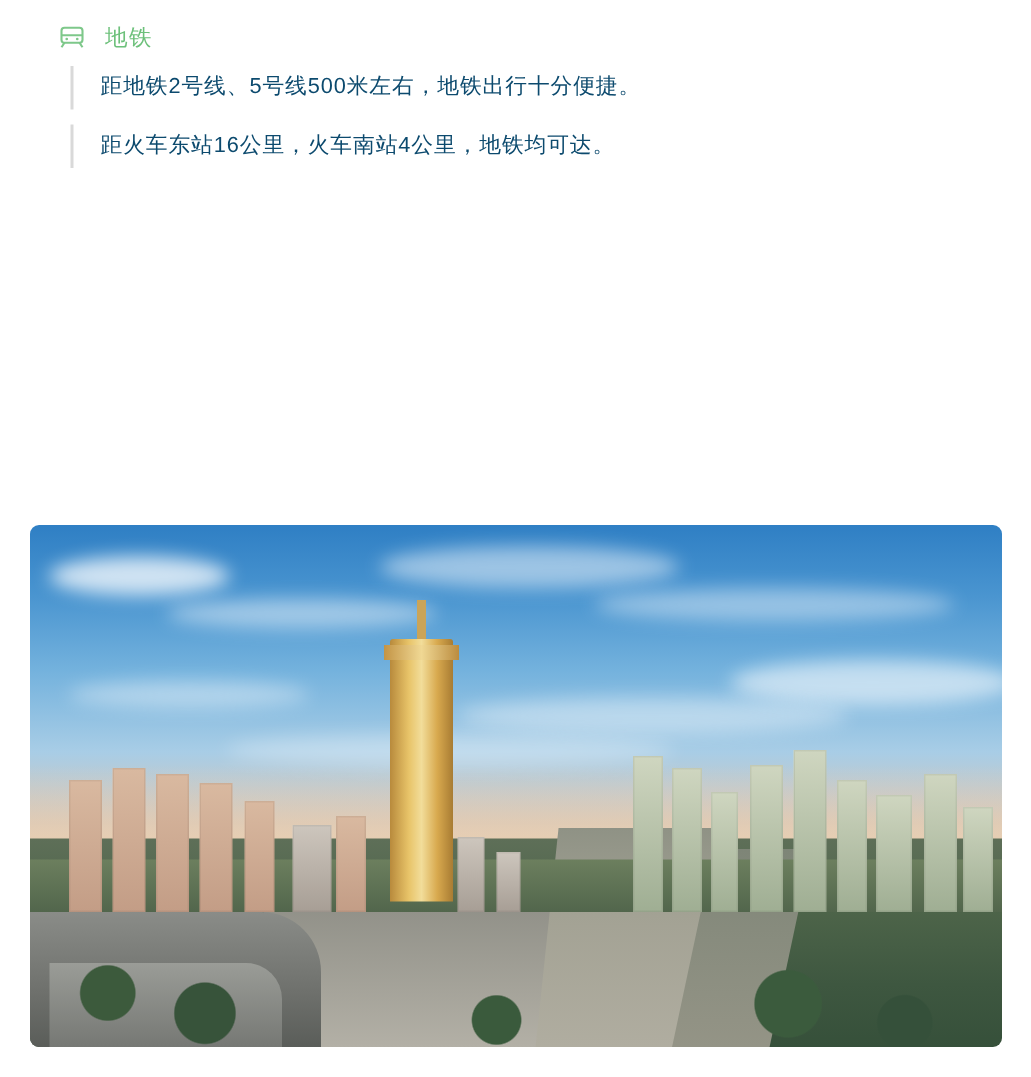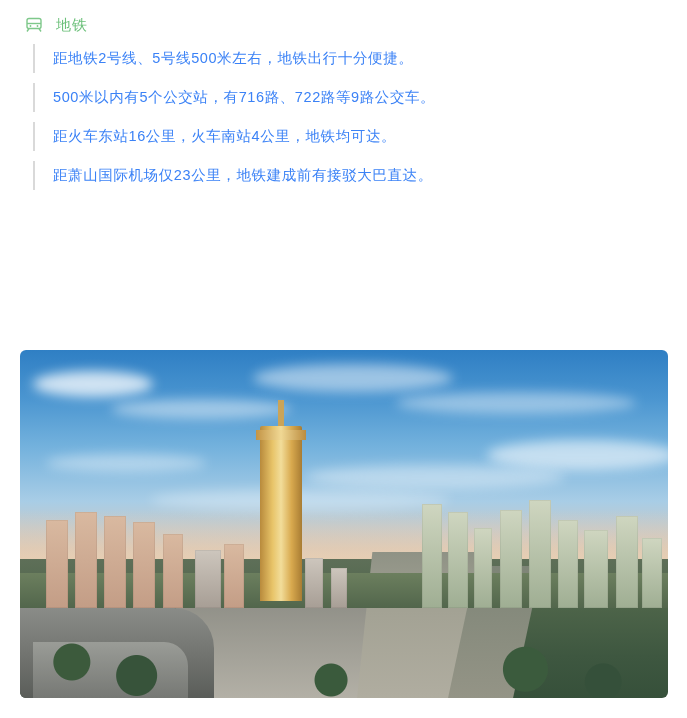--- a/index.html
+++ b/index.html
@@ -12,21 +12,21 @@
     font-family: "Liberation Sans", sans-serif;
   }
   #page {
     position: relative;
     width: 687px;
     height: 718px;
     background: #ffffff;
     overflow: hidden;
   }
   .transit-list {
-    padding: 12px 0 0 0;
+    padding: 12px 0 0 14px;
   }
   .transit-item {
     position: relative;
     padding: 0 0 0 22px;
     margin: 0 0 10px 0;
   }
   .item-head {
     display: flex;
     align-items: center;
     height: 26px;
@@ -48,21 +48,21 @@
     letter-spacing: 1px;
     font-weight: normal;
   }
   .item-body {
     margin: 6px 0 0 11px;
     border-left: 2px solid #d9d9d9;
     padding: 3px 0 4px 18px;
   }
   .item-desc {
     font-size: 14.5px;
-    color: #3b82f6;
+    color: #0c4a6e;
     line-height: 22px;
     letter-spacing: 0.6px;
   }
   .photo-wrap {
     position: absolute;
     left: 20px;
     top: 350px;
     width: 648px;
     height: 348px;
     border-radius: 6px;
@@ -219,35 +219,29 @@
           </svg>
         </span>
         <span class="item-title">地铁</span>
       </div>
       <div class="item-body">
         <div class="item-desc">距地铁2号线、5号线500米左右，地铁出行十分便捷。</div>
       </div>
     </div>
 
     <div class="transit-item">
-      <div class="item-body">
-        <div class="item-desc">500米以内有5个公交站，有716路、722路等9路公交车。</div>
-      </div>
     </div>
 
     <div class="transit-item">
       <div class="item-body">
         <div class="item-desc">距火车东站16公里，火车南站4公里，地铁均可达。</div>
       </div>
     </div>
 
     <div class="transit-item">
-      <div class="item-body">
-        <div class="item-desc">距萧山国际机场仅23公里，地铁建成前有接驳大巴直达。</div>
-      </div>
     </div>
 
   </div>
 
   <div class="photo-wrap">
     <div class="photo">
       <div class="sky"></div>
       <div class="cloud c1"></div>
       <div class="cloud c2"></div>
       <div class="cloud c3"></div>

